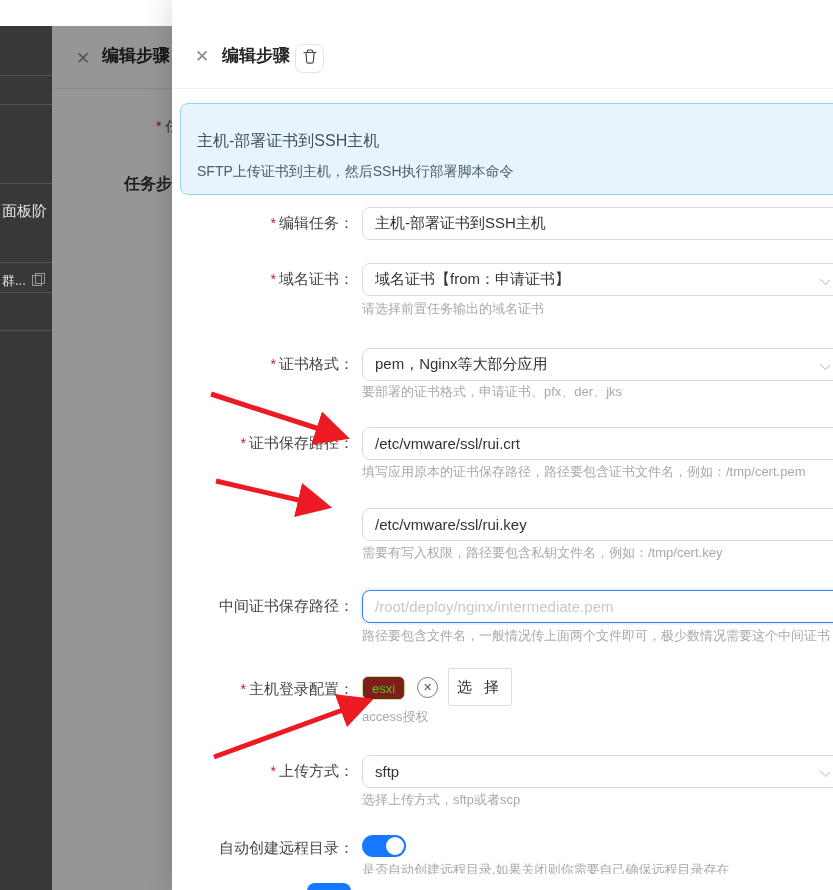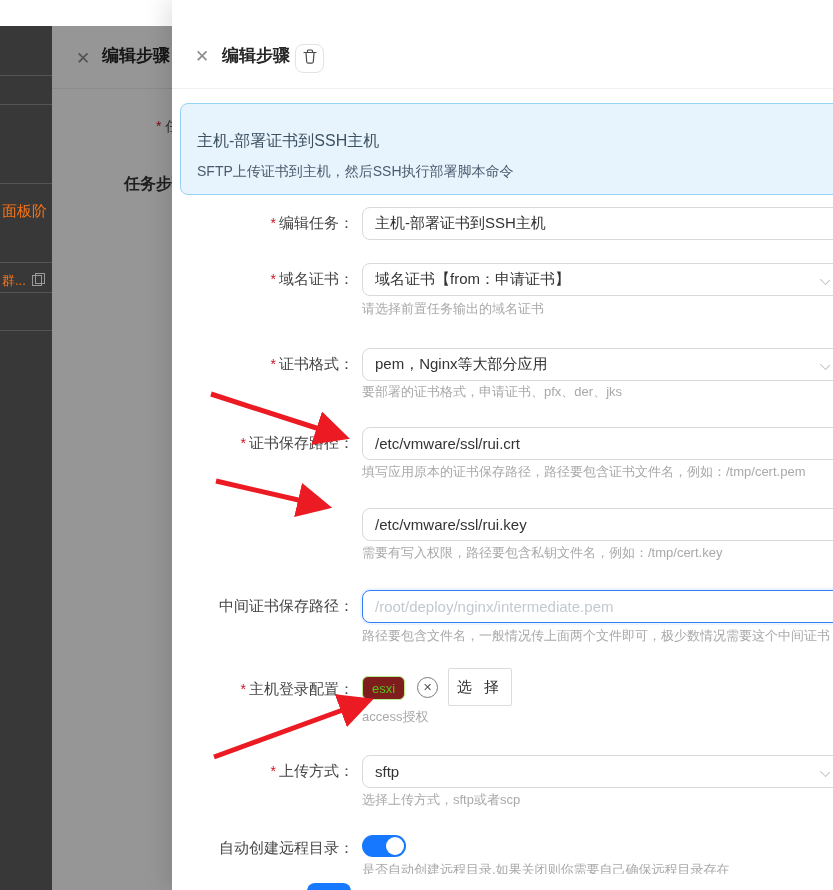--- a/index.html
+++ b/index.html
@@ -3,21 +3,21 @@
 <meta charset="utf-8">
 <style>
   * { margin:0; padding:0; box-sizing:border-box; }
   html,body { width:833px; height:890px; overflow:hidden; background:#fff;
     font-family:"Liberation Sans","DejaVu Sans",sans-serif; }
   .abs { position:absolute; }
 
   
   #dark-strip { left:0; top:26px; width:52px; bottom:0; background:#383838; overflow:hidden; }
   #dark-strip .hline { position:absolute; left:0; right:0; height:1px; background:rgba(255,255,255,0.14); }
-  #dark-strip .drow { position:absolute; color:#f97316; font-size:15px; white-space:nowrap; }
+  #dark-strip .drow { position:absolute; color:#e5e5e5; font-size:15px; white-space:nowrap; }
   .copy-icon { display:inline-block; position:relative; width:11px; height:12px; margin-left:6px; }
   .copy-icon:before { content:""; position:absolute; left:0; top:2px; width:8px; height:9px; border:1px solid #9a9a9a; background:#383838; }
   .copy-icon:after  { content:""; position:absolute; left:3px; top:0; width:8px; height:9px; border:1px solid #9a9a9a; }
 
   
   #drawer-task { left:52px; top:26px; width:120px; bottom:0; background:#fff; overflow:hidden; }
   #drawer-task .mask { position:absolute; inset:0; background:rgba(0,0,0,0.41); z-index:5; }
   .d1-close { position:absolute; left:24px; top:22px; font-size:17px; color:#8c8c8c; }
   .d1-title { position:absolute; left:50px; top:18px; font-size:17px; font-weight:bold; color:#262626; white-space:nowrap; }
   .d1-sep { position:absolute; left:0; right:0; top:62px; height:1px; background:#ececec; }

